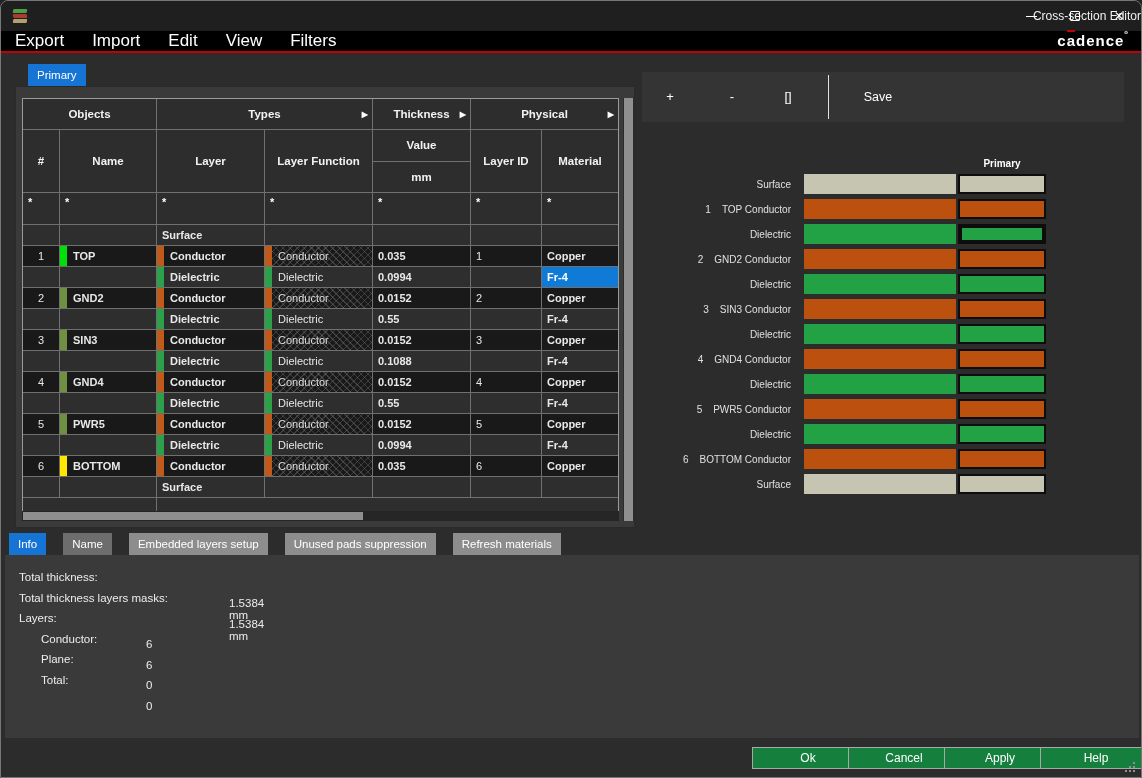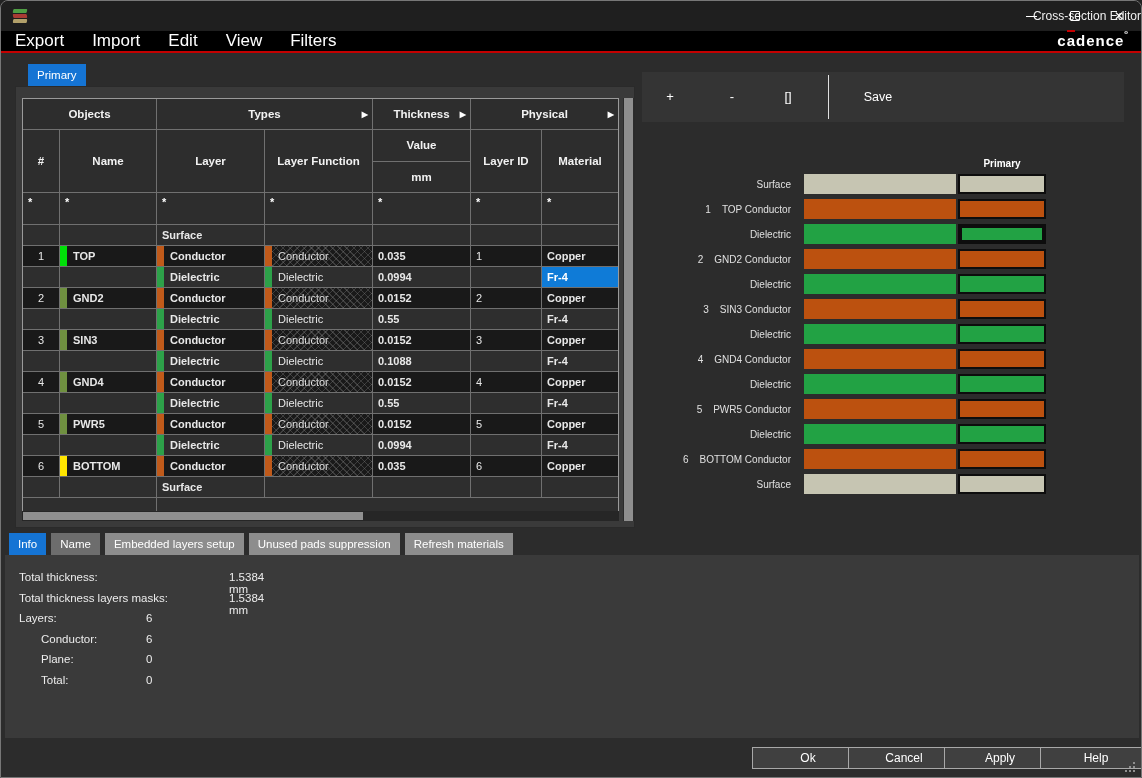--- a/index.html
+++ b/index.html
@@ -88,29 +88,29 @@
   .tb-save { left:206px; width:60px; font-size:12.5px; }
   
   .stk-header { position:absolute; left:957px; width:88px; top:157px; text-align:center;
     color:#fff; font-size:10px; font-weight:bold; }
   .stk-label { position:absolute; left:610px; width:180px; height:20px; display:flex;
     align-items:center; justify-content:flex-end; gap:11px; color:#e0e0e0; font-size:10px; }
   .stk-bar-l { position:absolute; left:803px; width:152px; height:20px; }
   .stk-bar-r { position:absolute; left:957px; width:88px; height:20px; border:2px solid #0d0d0d; }
   .stk-bar-r.sel { border-width:4px; }
   
-  .btabs { position:absolute; left:8px; top:532px; display:flex; gap:5px; }
+  .btabs { position:absolute; left:8px; top:532px; display:flex; gap:17px; }
   .btab { height:22px; line-height:22px; padding:0 9px; font-size:11.5px; color:#fff; background:#8d8d8d; }
   .btab.active { background:#1574d4; }
   .btab.dark { background:#6d6d6d; }
   .info-panel { position:absolute; left:4px; top:554px; width:1134px; height:183px; background:#3a3a3a; }
   .info-row { position:absolute; font-size:11.5px; color:#ececec; }
-  .info-row .val { position:absolute; color:#ececec; }
-  
-  .fbtn { position:absolute; top:746px; width:112px; height:22px; background:#404040;
+  .info-row .val { position:absolute; color:#ececec;margin-top:26px; }
+  
+  .fbtn { position:absolute; top:746px; width:112px; height:22px; background:#15803d;
     border:1px solid #a8a8a8; color:#fff; font-size:12px; text-align:center; line-height:20px; }
   .grip { position:absolute; right:4px; bottom:3px; width:14px; height:14px; }
   .grip i { position:absolute; width:2px; height:2px; background:#8f8f8f; }
 </style>
 </head>
 <body>
 
 <div class="window">
 
   <div class="titlebar">

